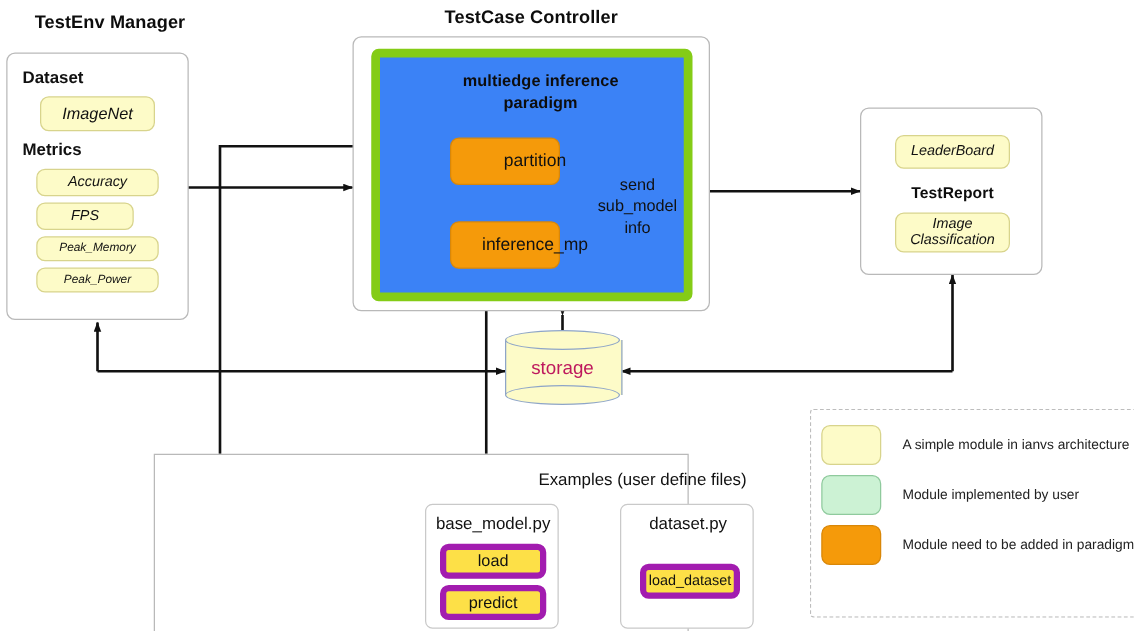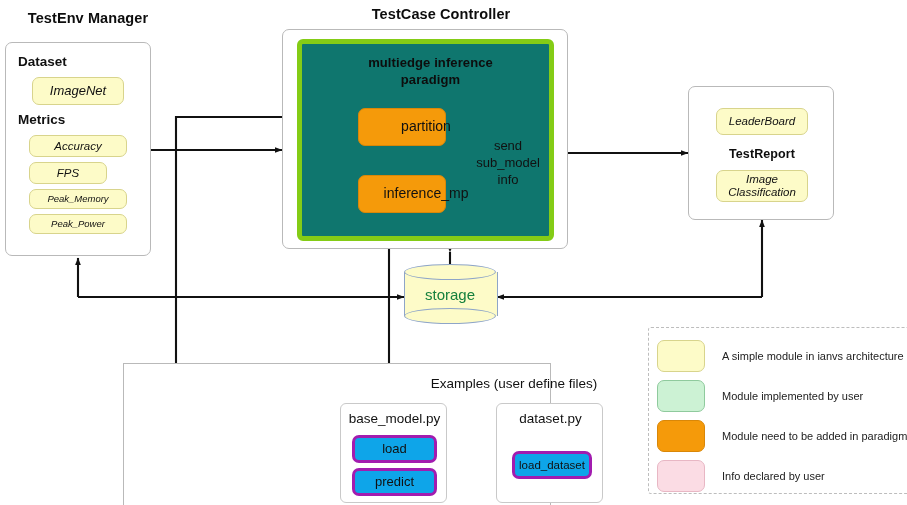--- a/index.html
+++ b/index.html
@@ -8,49 +8,49 @@
        font-family:"Liberation Sans","DejaVu Sans",sans-serif;color:#111;}
   .canvas{position:absolute;left:0;top:0;width:907px;height:505px;}
   .abs{position:absolute;box-sizing:border-box;}
 
   
   .sec-title{font-weight:bold;font-size:14.5px;color:#0d0d0d;text-align:center;
              white-space:nowrap;letter-spacing:.1px;}
 
   
   .box{background:#fff;border:1px solid #b9b9b9;border-radius:7px;}
-  .box-inner{background:#0f766e;border:5px solid #84cc16;border-radius:6px;}
+  .box-inner{background:#3b82f6;border:7px solid #84cc16;border-radius:6px;}
   .box-file{background:#fff;border:1px solid #c9c9c9;border-radius:6px;}
   .box-dashed{background:#fff;border:1px dashed #bdbdbd;border-radius:3px;}
 
   
   .chip{border-radius:7px;display:flex;align-items:center;justify-content:center;
         text-align:center;line-height:1.1;}
   .chip-yellow{background:#fdfbc8;border:1px solid #d8d48c;font-style:italic;}
-  .chip-green{background:#0ea5e9;border:3px solid #a21caf;}
+  .chip-green{background:#fde047;border:5px solid #a21caf;}
   .chip-orange{background:#f59a0a;border:1px solid #d98708;padding-left:48px;}
   .chip-pink{background:#fbdce4;border:1px solid #e8b7c4;}
 
   .lbl-bold{font-weight:bold;font-size:13.5px;}
   .lbl{font-size:13px;}
   .lbl-sm{font-size:9.5px;}
   .lbl-md{font-size:11.5px;}
   .file-title{font-size:13.5px;text-align:center;white-space:nowrap;}
   .plain{font-size:13px;text-align:center;}
 
   
   .cyl{position:absolute;}
   .cyl .body{position:absolute;left:0;top:8px;width:100%;height:44px;
              background:#fdfbc8;border-left:1px solid #8ea5c8;border-right:1px solid #8ea5c8;}
   .cyl .top{position:absolute;left:0;top:0;width:100%;height:16px;
             background:#fdfbc8;border:1px solid #8ea5c8;border-radius:50%;box-sizing:border-box;}
   .cyl .bot{position:absolute;left:0;top:44px;width:100%;height:16px;
             background:#fdfbc8;border:1px solid #8ea5c8;border-radius:50%;box-sizing:border-box;}
   .cyl .txt{position:absolute;left:0;top:8px;width:100%;height:44px;display:flex;
-            align-items:center;justify-content:center;font-size:15px;color:#15803d;z-index:3;}
+            align-items:center;justify-content:center;font-size:15px;color:#be185d;z-index:3;}
 
   
   .lg-row{display:flex;align-items:center;}
   .lg-sw{width:46px;height:30px;border-radius:7px;flex:0 0 auto;}
   .lg-tx{font-size:11px;color:#222;margin-left:17px;white-space:nowrap;}
 
   svg.wires{position:absolute;left:0;top:0;width:907px;height:505px;pointer-events:none;}
 </style>
 </head>
 <body>
@@ -105,21 +105,21 @@
     <div class="abs chip chip-yellow lbl" style="left:26px;top:34px;width:92px;height:28px;">ImageNet</div>
 
     <div class="abs lbl-bold" style="left:12px;top:69px;">Metrics</div>
 
     <div class="abs chip chip-yellow lbl-md" style="left:23px;top:92px;width:98px;height:22px;">Accuracy</div>
     <div class="abs chip chip-yellow lbl-md" style="left:23px;top:119px;width:78px;height:22px;">FPS</div>
     <div class="abs chip chip-yellow lbl-sm" style="left:23px;top:146px;width:98px;height:20px;">Peak_Memory</div>
     <div class="abs chip chip-yellow lbl-sm" style="left:23px;top:171px;width:98px;height:20px;">Peak_Power</div>
   </div>
 
-  <div class="abs sec-title" style="left:298px;top:6px;width:286px;">TestCase Controller</div>
+  <div class="abs sec-title" style="left:282px;top:6px;width:286px;">TestCase Controller</div>
 
   <div class="abs box" style="left:282px;top:29px;width:286px;height:220px;">
     <div class="abs box-inner" style="left:14px;top:9px;width:257px;height:202px;">
       <div class="abs sec-title" style="left:0;top:11px;width:257px;font-size:13px;">multiedge inference</div>
       <div class="abs sec-title" style="left:0;top:28px;width:257px;font-size:13px;">paradigm</div>
 
       <div class="abs chip chip-orange lbl" style="left:56px;top:64px;width:88px;height:38px;font-size:14px;color:#111;">partition</div>
       <div class="abs chip chip-orange lbl" style="left:56px;top:131px;width:88px;height:38px;font-size:14px;color:#111;">inference_mp</div>
 
       <div class="abs plain" style="left:162px;top:93px;width:88px;line-height:17px;font-size:13px;">
@@ -171,19 +171,15 @@
       <div class="lg-tx">A simple module in ianvs architecture</div>
     </div>
     <div class="abs lg-row" style="left:8px;top:52px;">
       <div class="lg-sw" style="background:#ccf2d4;border:1px solid #8fca9d;"></div>
       <div class="lg-tx">Module implemented by user</div>
     </div>
     <div class="abs lg-row" style="left:8px;top:92px;">
       <div class="lg-sw" style="background:#f59a0a;border:1px solid #d98708;"></div>
       <div class="lg-tx">Module need to be added in paradigm</div>
     </div>
-    <div class="abs lg-row" style="left:8px;top:132px;">
-      <div class="lg-sw" style="background:#fbdce4;border:1px solid #e8b7c4;"></div>
-      <div class="lg-tx">Info declared by user</div>
-    </div>
   </div>
 
 </div>
 
 </body></html>

